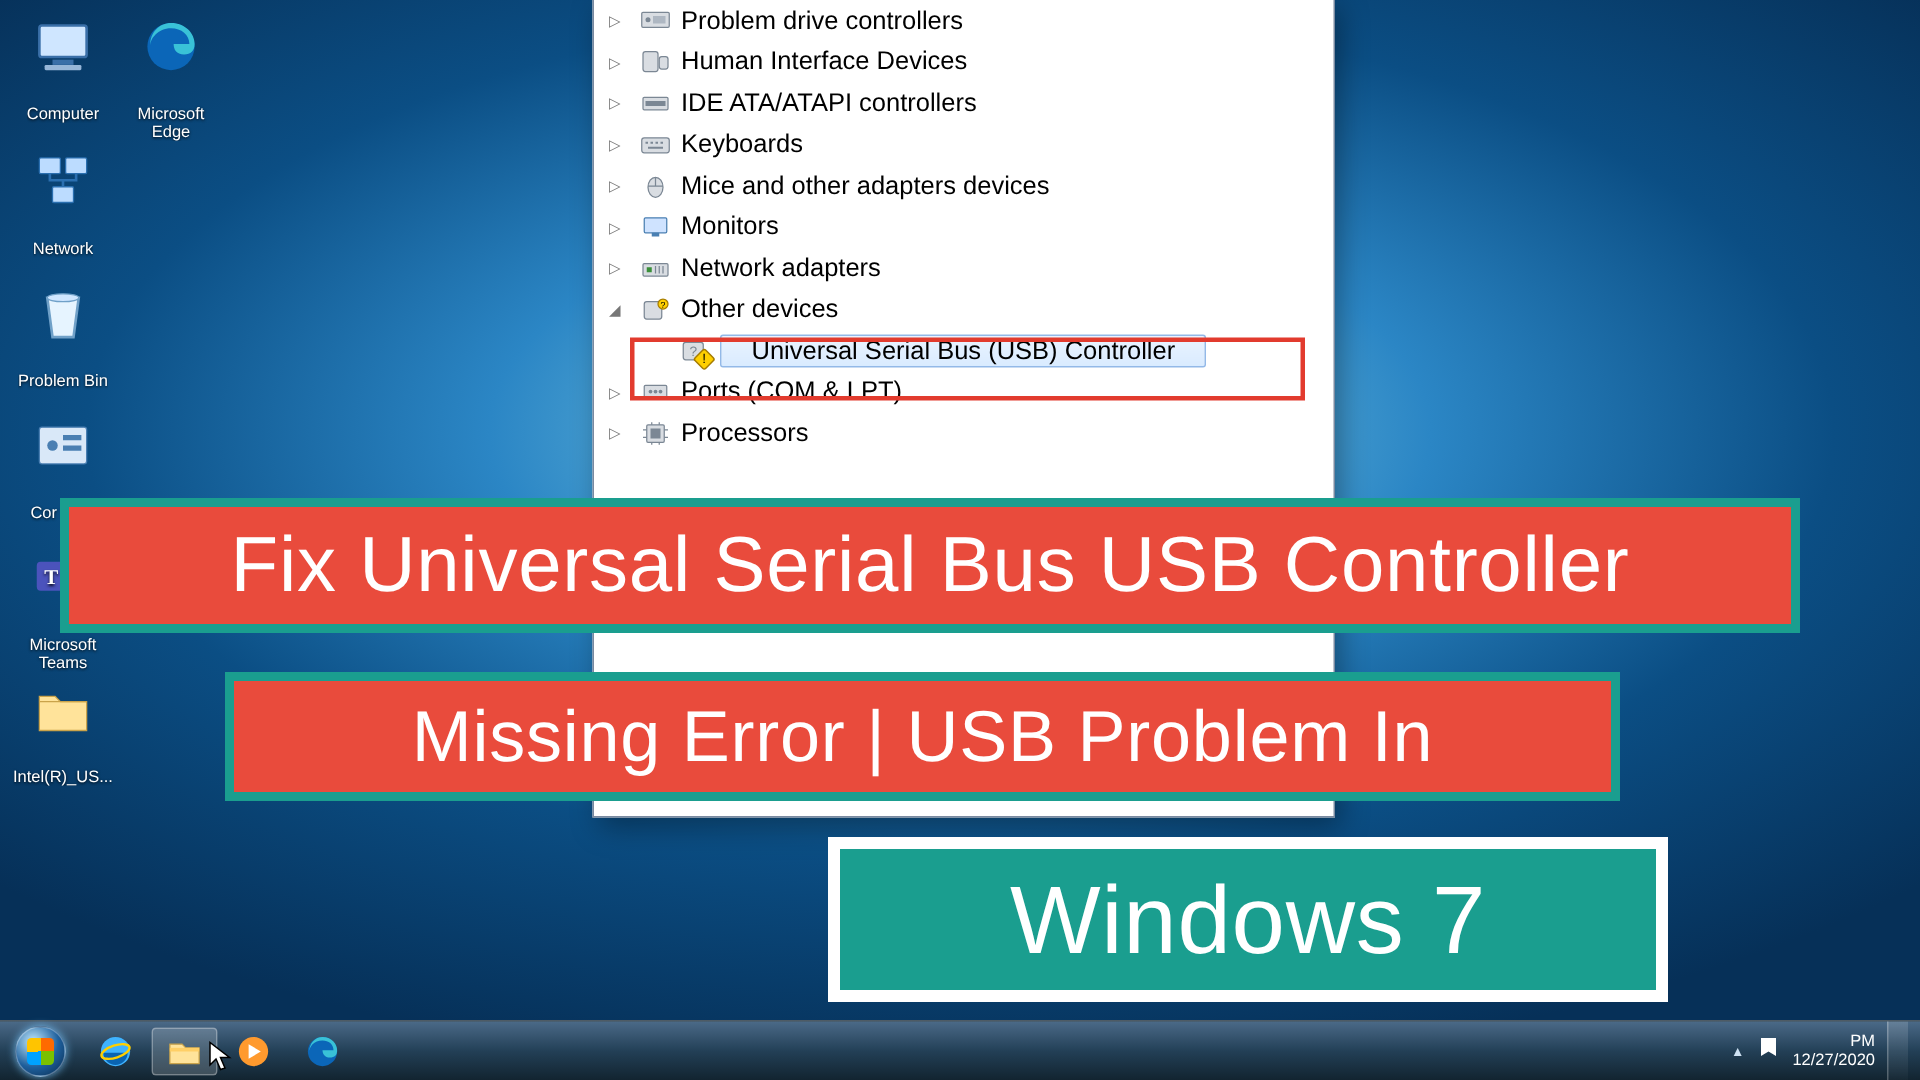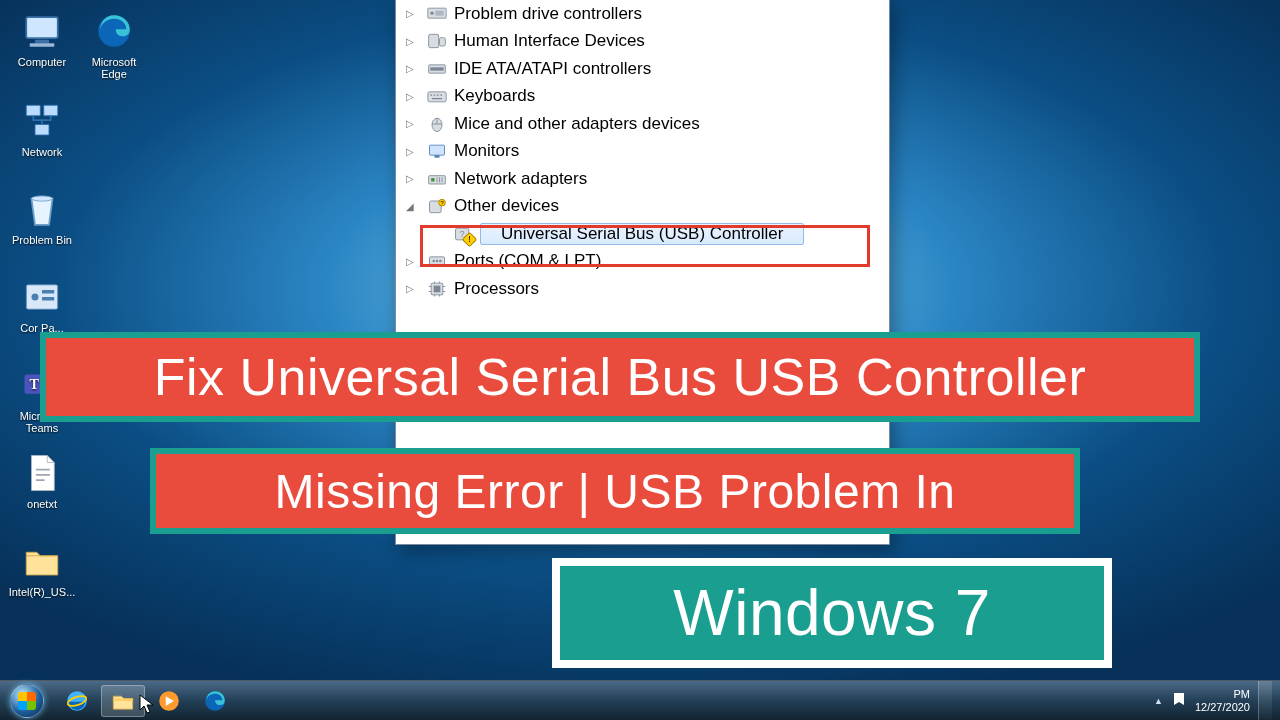--- a/index.html
+++ b/index.html
@@ -22,21 +22,21 @@
 .logo .flag div { border-radius: 6px; }
 .logo .flag div:nth-child(1){background:linear-gradient(135deg,#ffb24a,#e2621c)}
 .logo .flag div:nth-child(2){background:linear-gradient(135deg,#9fe05b,#2f8f1b)}
 .logo .flag div:nth-child(3){background:linear-gradient(135deg,#58a7ff,#1150b1)}
 .logo .flag div:nth-child(4){background:linear-gradient(135deg,#ffe05a,#d99a0a)}
 
 
 .desk-icons { position: absolute; top: 6px; left: 6px; display: grid; grid-auto-rows: 88px; width: 145px; grid-template-columns: 72px 72px; gap: 0; }
 .dicon { display: flex; flex-direction: column; align-items: center; justify-content: flex-start; width: 72px; color:#fff; font-size:11px; text-align:center; text-shadow:0 1px 2px rgba(0,0,0,.9); cursor:default; padding-top:4px;}
 .dicon .glyph { width:42px; height:42px; display:flex; align-items:center; justify-content:center; font-size:30px; }
-.dicon .lbl { margin-top:4px; line-height:1.1; max-width:70px; overflow:hidden;}
+.dicon .lbl { margin-top:18px; line-height:1.1; max-width:70px; overflow:hidden;}
 .col2 { grid-template-columns: 72px; }
 
 
 .devmgr {
   position:absolute; left:395px; top:0; width:495px; height:545px;
   background:#fff; border:1px solid #7a8aa0; border-top:none;
   box-shadow: 4px 6px 18px rgba(0,0,0,.35);
 }
 .tree { padding:0 8px 4px 30px; font-size:17px; color:#000; }
 .node { display:flex; align-items:center; height:27.5px; position:relative;}
@@ -143,30 +143,20 @@
           <text x="15" y="29" font-size="16" fill="#fff" text-anchor="middle" font-family="Segoe UI" font-weight="600">T</text>
           <circle cx="34" cy="16" r="5" fill="#7b83eb"></circle>
           <path d="M28 22h14v10a8 8 0 0 1-14 0z" fill="#7b83eb"></path>
         </svg>
     </div>
     <div class="lbl">Microsoft Teams</div>
   </div>
   <div class="dicon">
     <div class="glyph">
       <svg viewBox="0 0 48 48">
-          <path d="M12 4h18l8 8v32H12z" fill="#fff" stroke="#aeb7c2"></path>
-          <path d="M30 4v8h8" fill="none" stroke="#aeb7c2"></path>
-          <path d="M17 20h16M17 26h16M17 32h10" stroke="#9ca6b4" stroke-width="2"></path>
-        </svg>
-    </div>
-    <div class="lbl">onetxt</div>
-  </div>
-  <div class="dicon">
-    <div class="glyph">
-      <svg viewBox="0 0 48 48">
           <path d="M6 14h12l4 4h20v22H6z" fill="#ffe39a" stroke="#caa34a"></path>
           <path d="M6 18h36" stroke="#caa34a"></path>
         </svg>
     </div>
     <div class="lbl">Intel(R)_US...</div>
   </div>
 </div>
 
 <div class="devmgr">
   <div class="tree">

